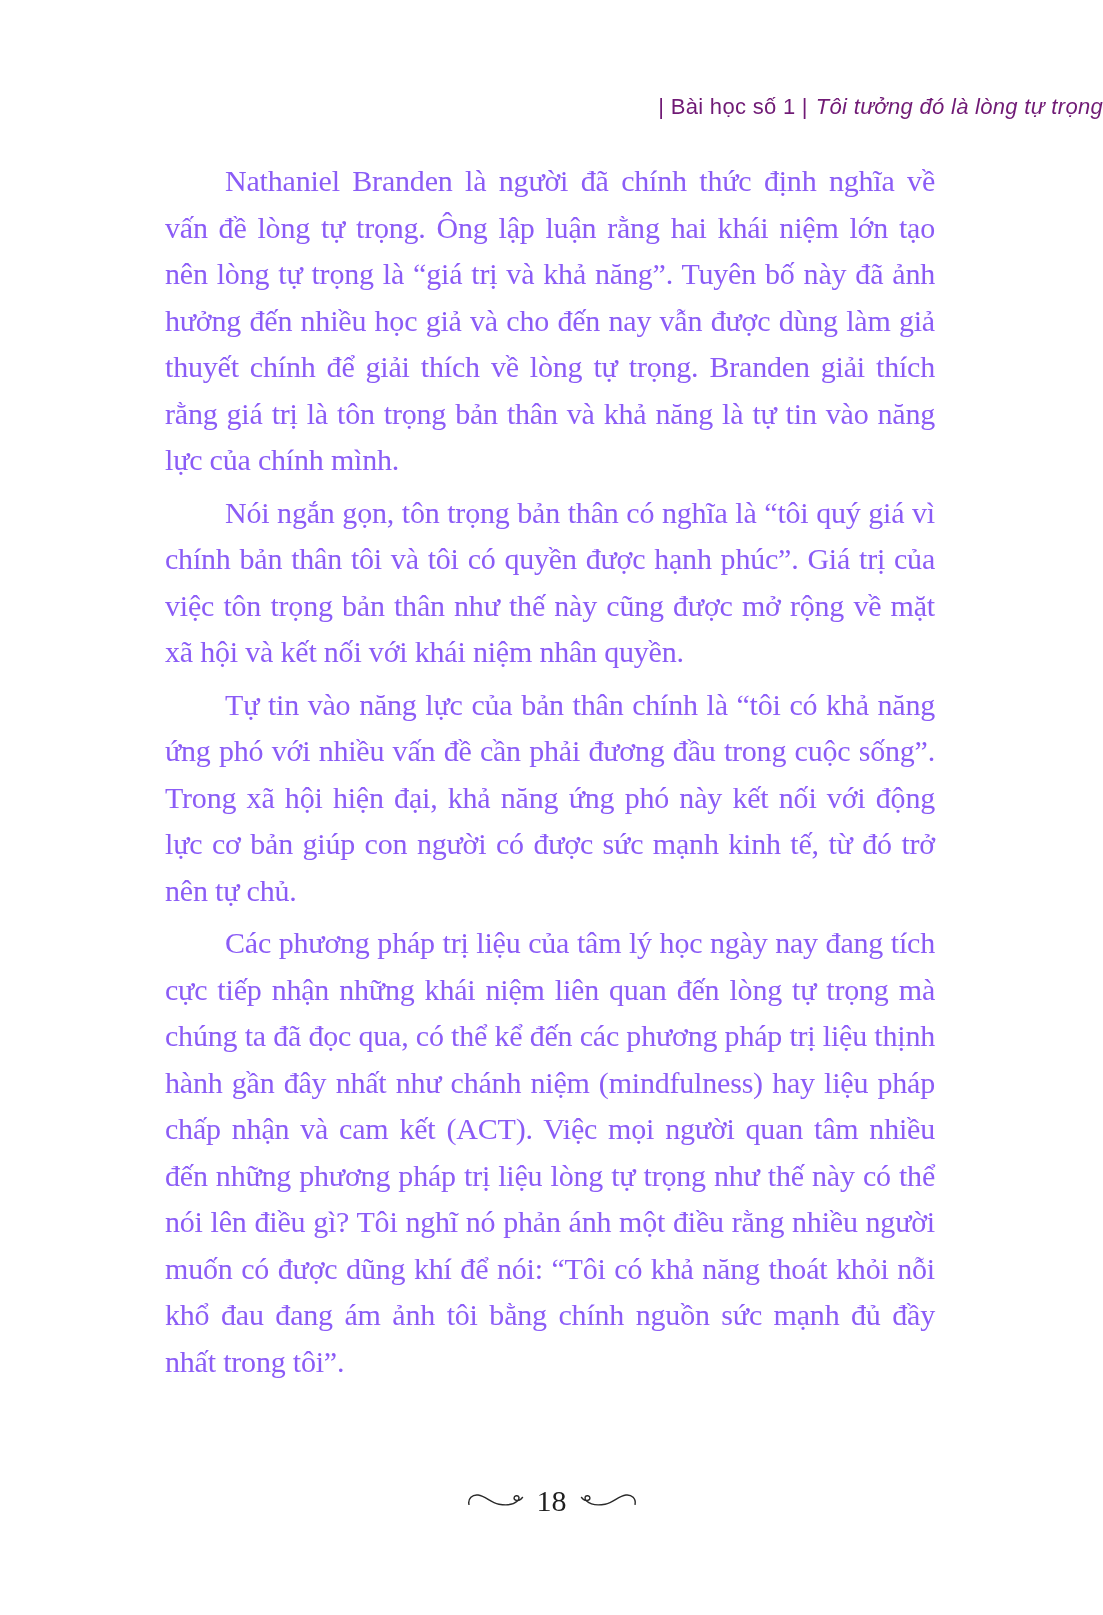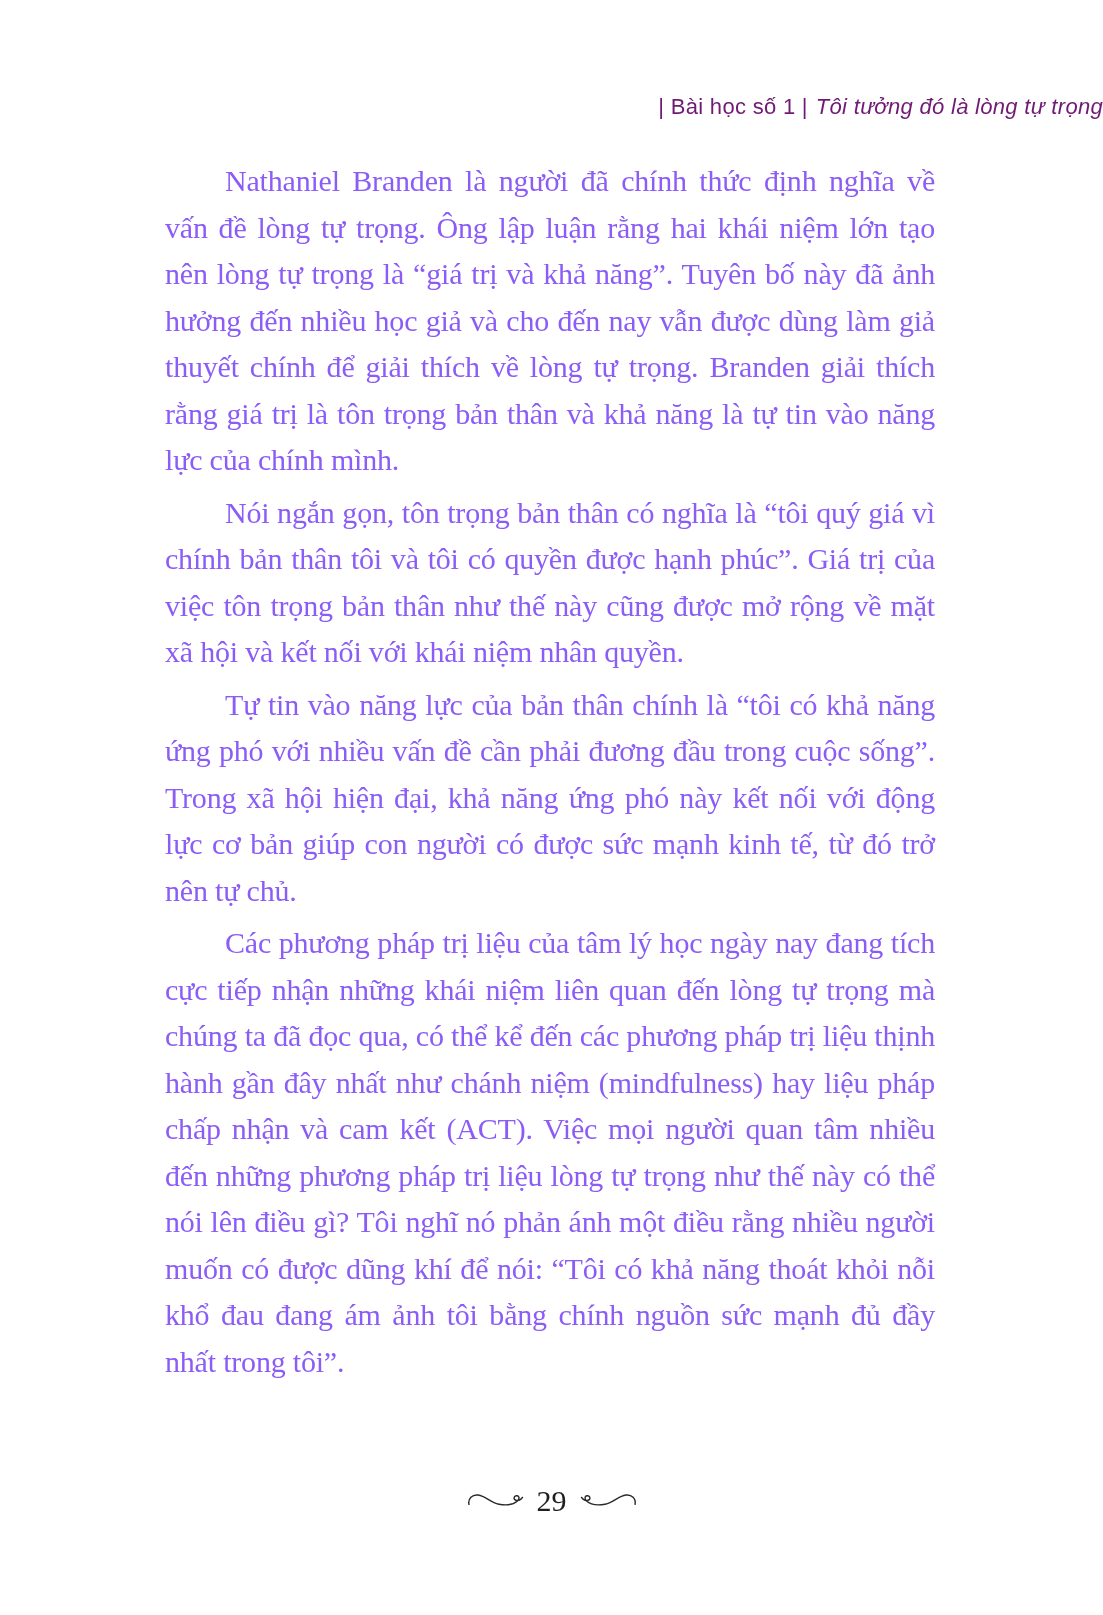--- a/index.html
+++ b/index.html
@@ -90,21 +90,21 @@
 
   <div class="page-footer">
     <svg class="flourish left" width="58" height="18" viewBox="0 0 60 18" aria-hidden="true">
       <path d="M2,12.5 C0.8,6.5 5.5,2 11.5,2.8
                C19.5,3.9 24,10.6 33,12.3
                C41,13.8 48.2,12.7 52.2,9
                C54.9,6.5 53.9,3 50.8,3.6
                C48.1,4.1 47.9,7.6 50.6,8.3
                C53.3,9 56,7.5 57.4,5.3" fill="none" stroke="#2a2a2a" stroke-width="1.5" stroke-linecap="round"></path>
     </svg>
-    <span class="page-number">29</span>
+    <span class="page-number">18</span>
     <svg class="flourish right" width="58" height="18" viewBox="0 0 60 18" aria-hidden="true">
       <path d="M2,12.5 C0.8,6.5 5.5,2 11.5,2.8
                C19.5,3.9 24,10.6 33,12.3
                C41,13.8 48.2,12.7 52.2,9
                C54.9,6.5 53.9,3 50.8,3.6
                C48.1,4.1 47.9,7.6 50.6,8.3
                C53.3,9 56,7.5 57.4,5.3" fill="none" stroke="#2a2a2a" stroke-width="1.5" stroke-linecap="round"></path>
     </svg>
   </div>
 

